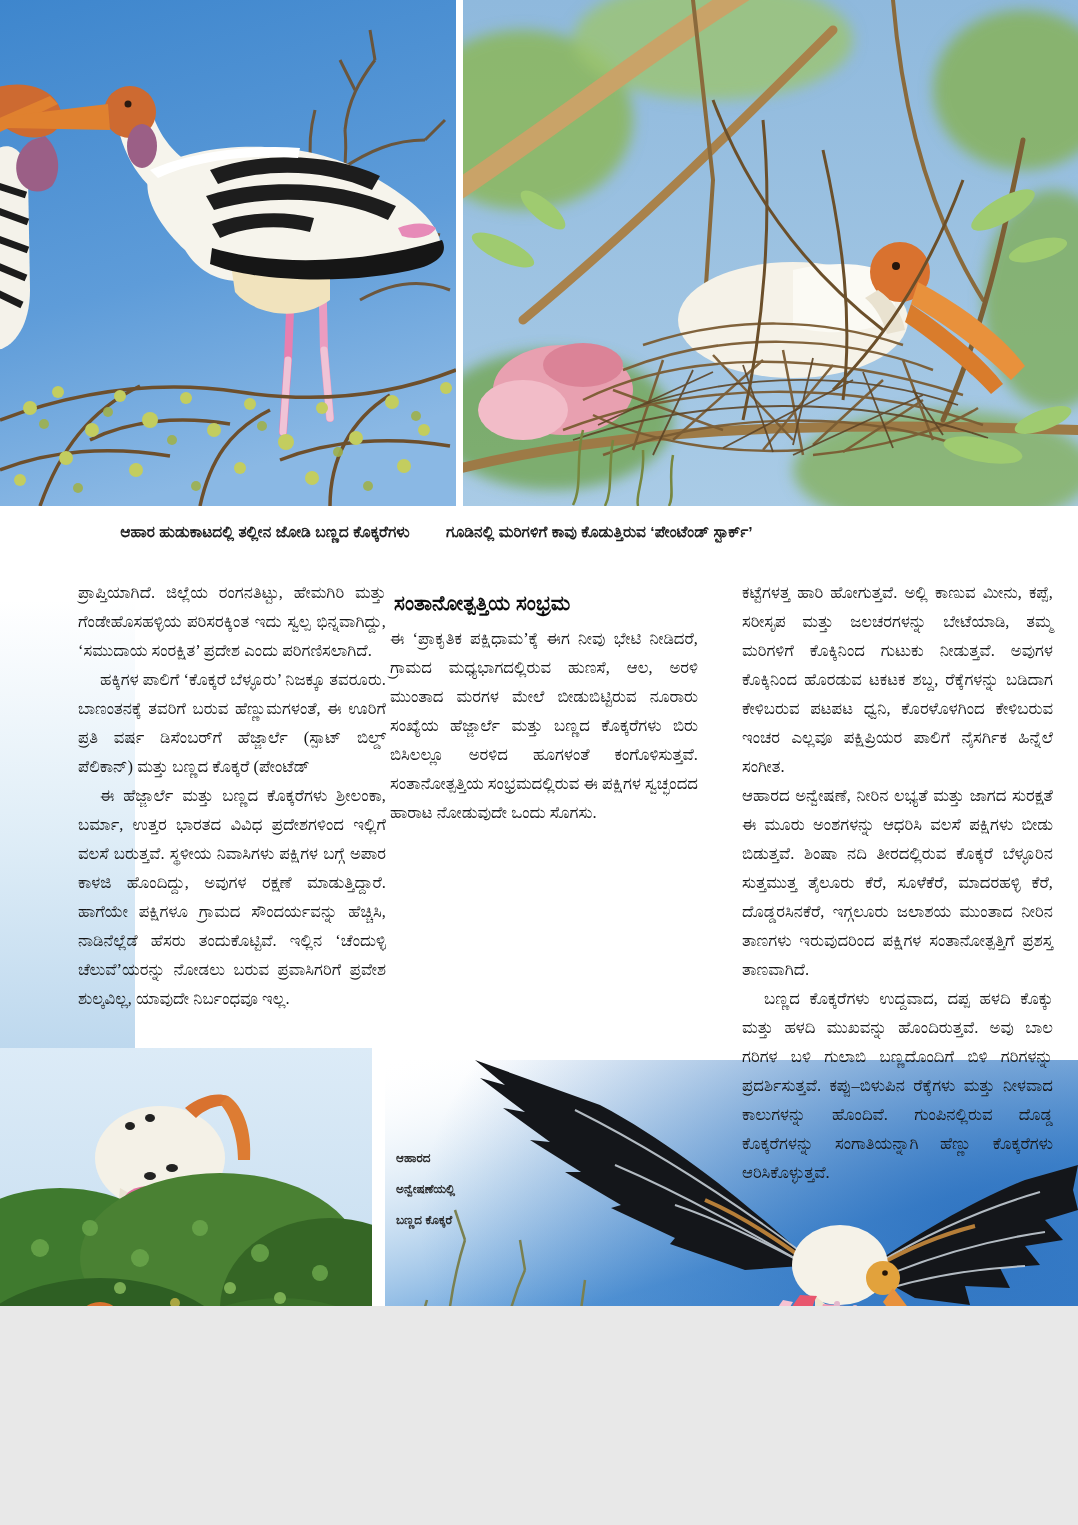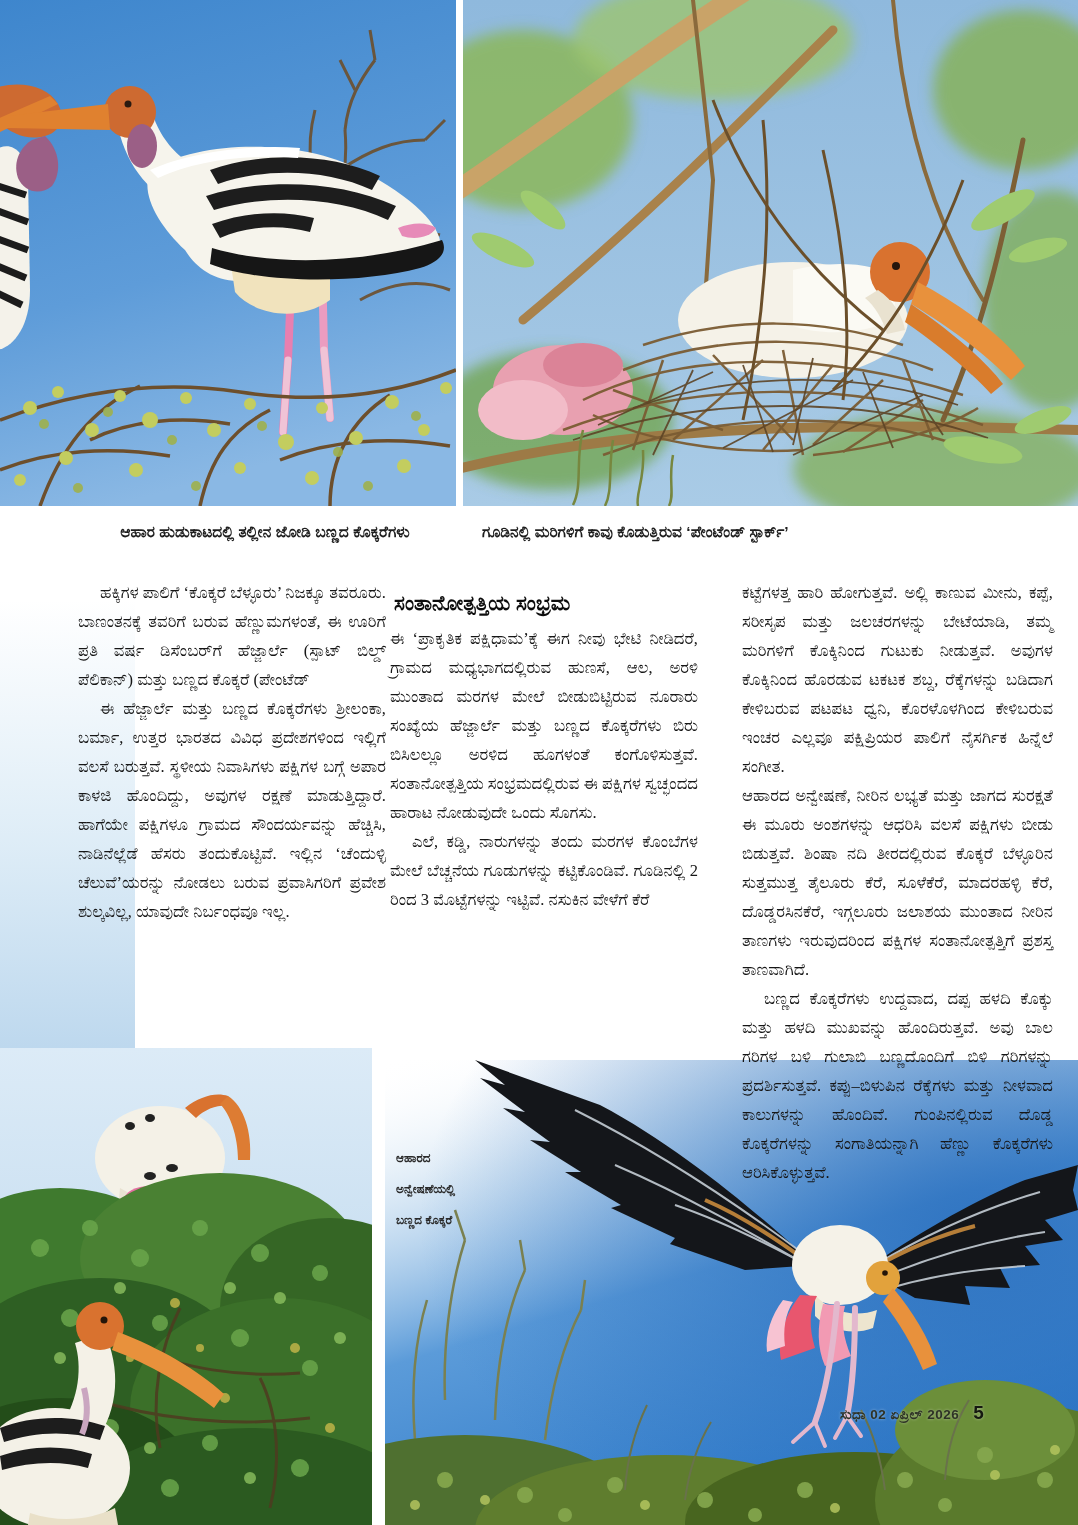--- a/index.html
+++ b/index.html
@@ -1,37 +1,37 @@
 <!DOCTYPE html>
 <html lang="kn"><head>
 <meta charset="utf-8">
 <style>
   html,body{margin:0;padding:0;background:#e8e8e8;}
   .page{
-    position:relative;width:1078px;height:1525px;margin:0 auto;
+    position:relative;width:1078px;height:1306px;margin:0 auto;
     background:#ffffff;overflow:hidden;
     font-family:"Liberation Serif","DejaVu Serif",serif;
   }
   .photo{position:absolute;overflow:hidden;}
   .photo svg{display:block;}
   #photo-top-left{left:0;top:0;width:456px;height:506px;}
   #photo-top-right{left:463px;top:0;width:615px;height:506px;}
   #photo-bottom-left{left:0;top:1048px;width:372px;height:477px;}
   #photo-bottom-right{left:385px;top:1060px;width:693px;height:465px;}
   .bg-wash-left{
     position:absolute;left:0;top:600px;width:135px;height:448px;z-index:1;
     background:linear-gradient(180deg,rgba(233,243,251,0) 0%,rgba(210,230,244,.75) 55%,rgba(186,214,237,.95) 100%);
   }
   .caption{
     position:absolute;top:517px;height:30px;z-index:2;
     font-weight:700;font-size:15.5px;color:#1d1d1d;line-height:30px;
     font-family:"Liberation Sans","DejaVu Sans",sans-serif;
   }
   #caption-top-left{left:75px;width:380px;text-align:center;}
-  #caption-top-right{left:482px;width:440px;text-align:left;}
+  #caption-top-right{left:446px;width:440px;text-align:left;}
   .col{
     position:absolute;top:578px;z-index:2;
     font-size:16.5px;line-height:29px;color:#161616;text-align:justify;
     font-family:"Liberation Serif","DejaVu Serif",serif;
   }
   #col-1{left:78px;width:308px;}
   #col-2{left:390px;width:308px;}
   #col-3{left:742px;width:311px;}
   .col p{margin:0;}
   .col p.indent{text-indent:22px;}
@@ -259,28 +259,28 @@
       </g>
     </svg>
   </div>
 
   <div class="caption" id="caption-top-left">ಆಹಾರ ಹುಡುಕಾಟದಲ್ಲಿ ತಲ್ಲೀನ ಜೋಡಿ ಬಣ್ಣದ ಕೊಕ್ಕರೆಗಳು</div>
   <div class="caption" id="caption-top-right">ಗೂಡಿನಲ್ಲಿ ಮರಿಗಳಿಗೆ ಕಾವು ಕೊಡುತ್ತಿರುವ ‘ಪೇಂಟೆಂಡ್ ಸ್ಟಾರ್ಕ್’</div>
 
   <div class="bg-wash-left"></div>
 
   <div class="col" id="col-1">
+    <p>ಪ್ರಾಪ್ತಿಯಾಗಿದೆ. ಜಿಲ್ಲೆಯ ರಂಗನತಿಟ್ಟು, ಹೇಮಗಿರಿ ಮತ್ತು ಗೆಂಡೇಹೊಸಹಳ್ಳಿಯ ಪರಿಸರಕ್ಕಿಂತ ಇದು ಸ್ವಲ್ಪ ಭಿನ್ನವಾಗಿದ್ದು, ‘ಸಮುದಾಯ ಸಂರಕ್ಷಿತ’ ಪ್ರದೇಶ ಎಂದು ಪರಿಗಣಿಸಲಾಗಿದೆ.</p>
     <p class="indent">ಹಕ್ಕಿಗಳ ಪಾಲಿಗೆ ‘ಕೊಕ್ಕರೆ ಬೆಳ್ಳೂರು’ ನಿಜಕ್ಕೂ ತವರೂರು. ಬಾಣಂತನಕ್ಕೆ ತವರಿಗೆ ಬರುವ ಹೆಣ್ಣುಮಗಳಂತೆ, ಈ ಊರಿಗೆ ಪ್ರತಿ ವರ್ಷ ಡಿಸೆಂಬರ್‌ಗೆ ಹೆಜ್ಜಾರ್ಲೆ (ಸ್ಪಾಟ್ ಬಿಲ್ಡ್ ಪೆಲಿಕಾನ್) ಮತ್ತು ಬಣ್ಣದ ಕೊಕ್ಕರೆ (ಪೇಂಟೆಡ್</p>
     <p class="indent">ಈ ಹೆಜ್ಜಾರ್ಲೆ ಮತ್ತು ಬಣ್ಣದ ಕೊಕ್ಕರೆಗಳು ಶ್ರೀಲಂಕಾ, ಬರ್ಮಾ, ಉತ್ತರ ಭಾರತದ ವಿವಿಧ ಪ್ರದೇಶಗಳಿಂದ ಇಲ್ಲಿಗೆ ವಲಸೆ ಬರುತ್ತವೆ. ಸ್ಥಳೀಯ ನಿವಾಸಿಗಳು ಪಕ್ಷಿಗಳ ಬಗ್ಗೆ ಅಪಾರ ಕಾಳಜಿ ಹೊಂದಿದ್ದು, ಅವುಗಳ ರಕ್ಷಣೆ ಮಾಡುತ್ತಿದ್ದಾರೆ. ಹಾಗೆಯೇ ಪಕ್ಷಿಗಳೂ ಗ್ರಾಮದ ಸೌಂದರ್ಯವನ್ನು ಹೆಚ್ಚಿಸಿ, ನಾಡಿನೆಲ್ಲೆಡೆ ಹೆಸರು ತಂದುಕೊಟ್ಟಿವೆ. ಇಲ್ಲಿನ ‘ಚೆಂದುಳ್ಳಿ ಚೆಲುವೆ’ಯರನ್ನು ನೋಡಲು ಬರುವ ಪ್ರವಾಸಿಗರಿಗೆ ಪ್ರವೇಶ ಶುಲ್ಕವಿಲ್ಲ, ಯಾವುದೇ ನಿರ್ಬಂಧವೂ ಇಲ್ಲ.</p>
   </div>
 
   <div class="col" id="col-2">
     <h2>ಸಂತಾನೋತ್ಪತ್ತಿಯ ಸಂಭ್ರಮ</h2>
     <p>ಈ ‘ಪ್ರಾಕೃತಿಕ ಪಕ್ಷಿಧಾಮ’ಕ್ಕೆ ಈಗ ನೀವು ಭೇಟಿ ನೀಡಿದರೆ, ಗ್ರಾಮದ ಮಧ್ಯಭಾಗದಲ್ಲಿರುವ ಹುಣಸೆ, ಆಲ, ಅರಳಿ ಮುಂತಾದ ಮರಗಳ ಮೇಲೆ ಬೀಡುಬಿಟ್ಟಿರುವ ನೂರಾರು ಸಂಖ್ಯೆಯ ಹೆಜ್ಜಾರ್ಲೆ ಮತ್ತು ಬಣ್ಣದ ಕೊಕ್ಕರೆಗಳು ಬಿರು ಬಿಸಿಲಲ್ಲೂ ಅರಳಿದ ಹೂಗಳಂತೆ ಕಂಗೊಳಿಸುತ್ತವೆ. ಸಂತಾನೋತ್ಪತ್ತಿಯ ಸಂಭ್ರಮದಲ್ಲಿರುವ ಈ ಪಕ್ಷಿಗಳ ಸ್ವಚ್ಛಂದದ ಹಾರಾಟ ನೋಡುವುದೇ ಒಂದು ಸೊಗಸು.</p>
-    <p class="indent">ಎಲೆ, ಕಡ್ಡಿ, ನಾರುಗಳನ್ನು ತಂದು ಮರಗಳ ಕೊಂಬೆಗಳ ಮೇಲೆ ಬೆಚ್ಚನೆಯ ಗೂಡುಗಳನ್ನು ಕಟ್ಟಿಕೊಂಡಿವೆ. ಗೂಡಿನಲ್ಲಿ 2 ರಿಂದ 3 ಮೊಟ್ಟೆಗಳನ್ನು ಇಟ್ಟಿವೆ. ನಸುಕಿನ ವೇಳೆಗೆ ಕೆರೆ</p>
   </div>
 
   <div class="col" id="col-3">
     <p>ಕಟ್ಟೆಗಳತ್ತ ಹಾರಿ ಹೋಗುತ್ತವೆ. ಅಲ್ಲಿ ಕಾಣುವ ಮೀನು, ಕಪ್ಪೆ, ಸರೀಸೃಪ ಮತ್ತು ಜಲಚರಗಳನ್ನು ಬೇಟೆಯಾಡಿ, ತಮ್ಮ ಮರಿಗಳಿಗೆ ಕೊಕ್ಕಿನಿಂದ ಗುಟುಕು ನೀಡುತ್ತವೆ. ಅವುಗಳ ಕೊಕ್ಕಿನಿಂದ ಹೊರಡುವ ಟಕಟಕ ಶಬ್ದ, ರೆಕ್ಕೆಗಳನ್ನು ಬಡಿದಾಗ ಕೇಳಿಬರುವ ಪಟಪಟ ಧ್ವನಿ, ಕೊರಳೊಳಗಿಂದ ಕೇಳಿಬರುವ ಇಂಚರ ಎಲ್ಲವೂ ಪಕ್ಷಿಪ್ರಿಯರ ಪಾಲಿಗೆ ನೈಸರ್ಗಿಕ ಹಿನ್ನೆಲೆ ಸಂಗೀತ.</p>
     <p>ಆಹಾರದ ಅನ್ವೇಷಣೆ, ನೀರಿನ ಲಭ್ಯತೆ ಮತ್ತು ಜಾಗದ ಸುರಕ್ಷತೆ ಈ ಮೂರು ಅಂಶಗಳನ್ನು ಆಧರಿಸಿ ವಲಸೆ ಪಕ್ಷಿಗಳು ಬೀಡು ಬಿಡುತ್ತವೆ. ಶಿಂಷಾ ನದಿ ತೀರದಲ್ಲಿರುವ ಕೊಕ್ಕರೆ ಬೆಳ್ಳೂರಿನ ಸುತ್ತಮುತ್ತ ತೈಲೂರು ಕೆರೆ, ಸೂಳೆಕೆರೆ, ಮಾದರಹಳ್ಳಿ ಕೆರೆ, ದೊಡ್ಡರಸಿನಕೆರೆ, ಇಗ್ಗಲೂರು ಜಲಾಶಯ ಮುಂತಾದ ನೀರಿನ ತಾಣಗಳು ಇರುವುದರಿಂದ ಪಕ್ಷಿಗಳ ಸಂತಾನೋತ್ಪತ್ತಿಗೆ ಪ್ರಶಸ್ತ ತಾಣವಾಗಿದೆ.</p>
     <p class="indent">ಬಣ್ಣದ ಕೊಕ್ಕರೆಗಳು ಉದ್ದವಾದ, ದಪ್ಪ ಹಳದಿ ಕೊಕ್ಕು ಮತ್ತು ಹಳದಿ ಮುಖವನ್ನು ಹೊಂದಿರುತ್ತವೆ. ಅವು ಬಾಲ ಗರಿಗಳ ಬಳಿ ಗುಲಾಬಿ ಬಣ್ಣದೊಂದಿಗೆ ಬಿಳಿ ಗರಿಗಳನ್ನು ಪ್ರದರ್ಶಿಸುತ್ತವೆ. ಕಪ್ಪು–ಬಿಳುಪಿನ ರೆಕ್ಕೆಗಳು ಮತ್ತು ನೀಳವಾದ ಕಾಲುಗಳನ್ನು ಹೊಂದಿವೆ. ಗುಂಪಿನಲ್ಲಿರುವ ದೊಡ್ಡ ಕೊಕ್ಕರೆಗಳನ್ನು ಸಂಗಾತಿಯನ್ನಾಗಿ ಹೆಣ್ಣು ಕೊಕ್ಕರೆಗಳು ಆರಿಸಿಕೊಳ್ಳುತ್ತವೆ.</p>
   </div>
 
   <div class="photo" id="photo-bottom-left">
     <svg width="372" height="477" viewBox="0 0 372 477">

